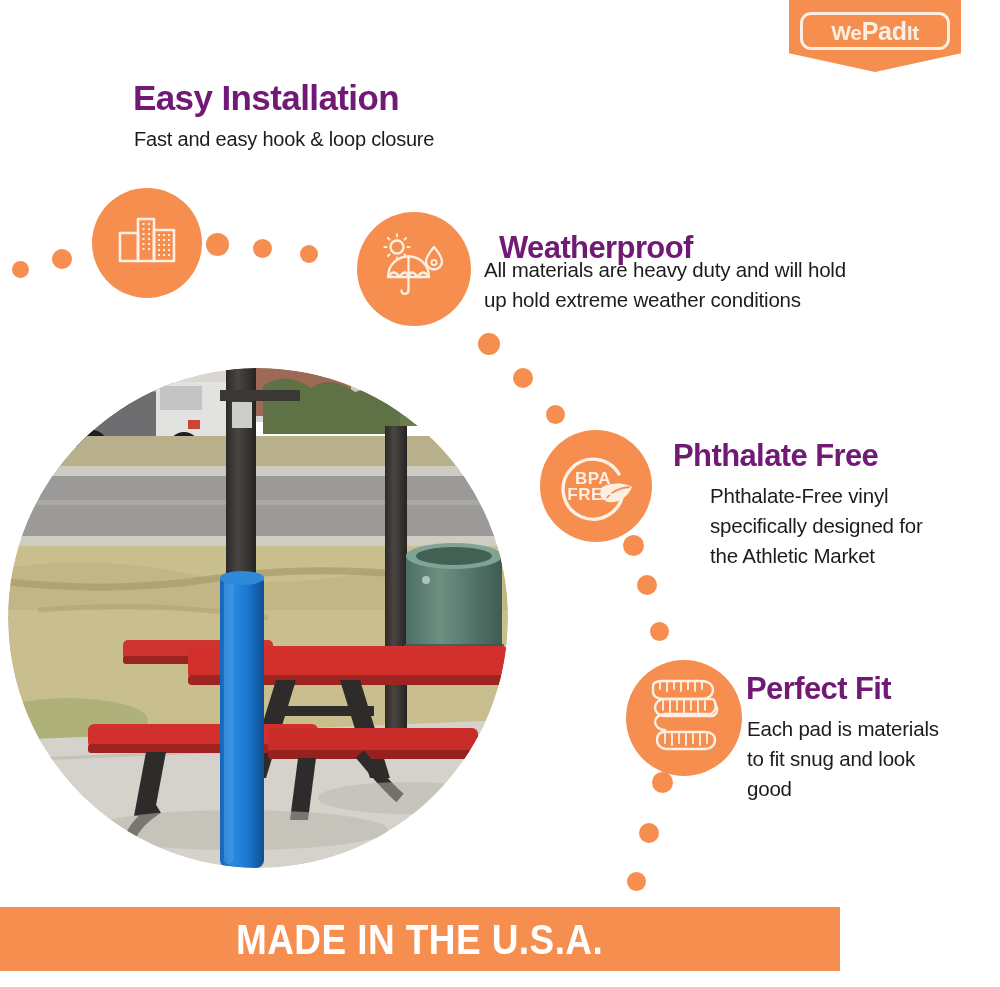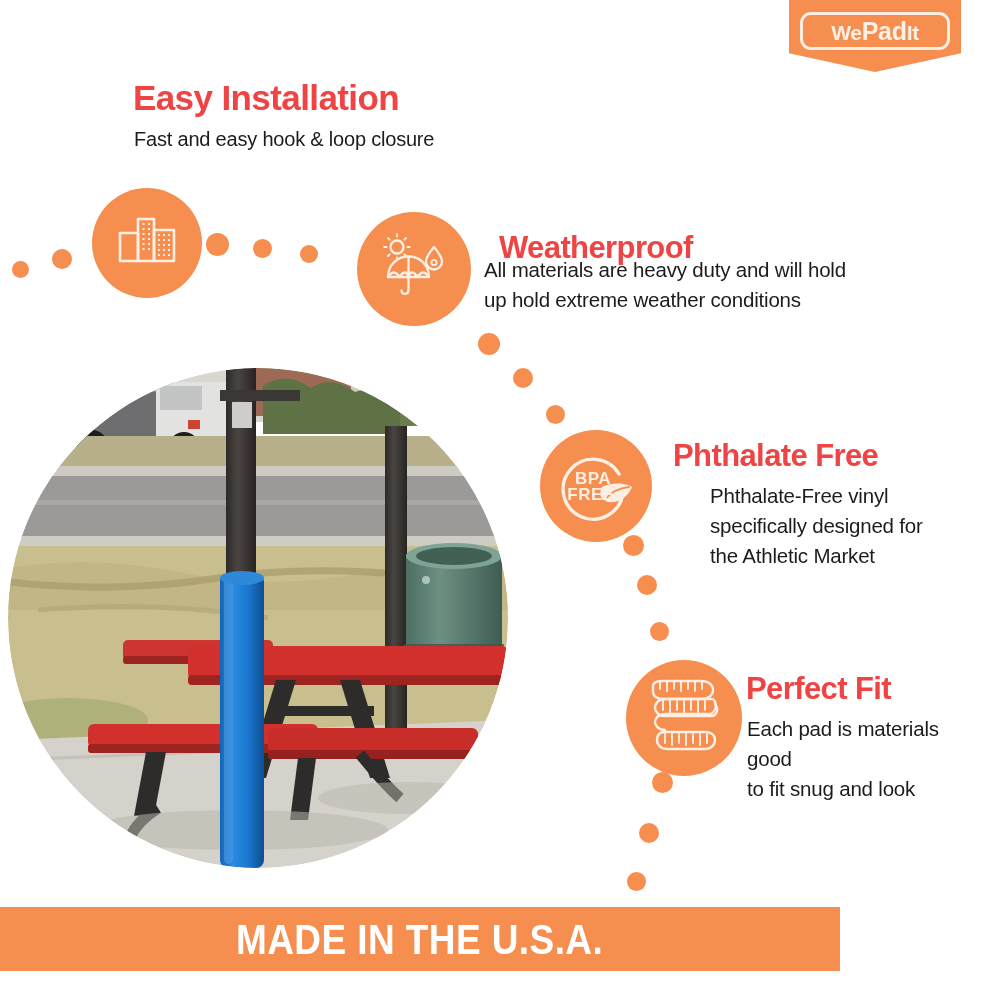--- a/index.html
+++ b/index.html
@@ -55,21 +55,21 @@
     font-weight: 700;
   }
   .logo-text .part-we { font-weight: 700; font-size: 21px; }
   .logo-text .part-pad { font-weight: 800; font-size: 25px; }
   .logo-text .part-it { font-weight: 700; font-size: 21px; }
 
   
   .feature-title {
     position: absolute;
     font-weight: 800;
-    color: #ef4444;
+    color: #701a75;
     letter-spacing: -0.6px;
     white-space: nowrap;
   }
   .feature-body {
     position: absolute;
     font-weight: 400;
     color: #1c1c1c;
     letter-spacing: -0.2px;
   }
   .feature-body div { white-space: nowrap; }
@@ -306,22 +306,22 @@
 
         <text x="40" y="41" text-anchor="middle" font-family="Liberation Sans, sans-serif" font-size="17" font-weight="800" fill="#FDEFE3" letter-spacing="0.5">BPA</text>
         <text x="38" y="57" text-anchor="middle" font-family="Liberation Sans, sans-serif" font-size="17" font-weight="800" fill="#FDEFE3" letter-spacing="0.5">FREE</text>
       </svg>
     </span>
   </div>
 
   <h2 class="feature-title" id="title-perfect-fit" style="margin:0;">Perfect Fit</h2>
   <div class="feature-body" id="body-perfect-fit">
     <div>Each pad is materials</div>
+    <div>to fit snug and look</div>
     <div>good</div>
-    <div>to fit snug and look</div>
   </div>
 
   <div class="icon-circle" id="icon-circle-fit">
     <span>
       <svg width="82" height="80" viewBox="0 0 82 80" fill="none" stroke="#FDEFE3" stroke-width="2.4" stroke-linecap="round" stroke-linejoin="round">
 
         <path d="M10 10 C10 6 14 5 20 5 H58 C66 5 70 9 70 14 C70 19 66 23 58 23 H20 C14 23 10 20 10 16 Z"></path>
         <g stroke-width="1.9">
           <path d="M17 5 v8"></path>
             <path d="M24 5 v10"></path>

